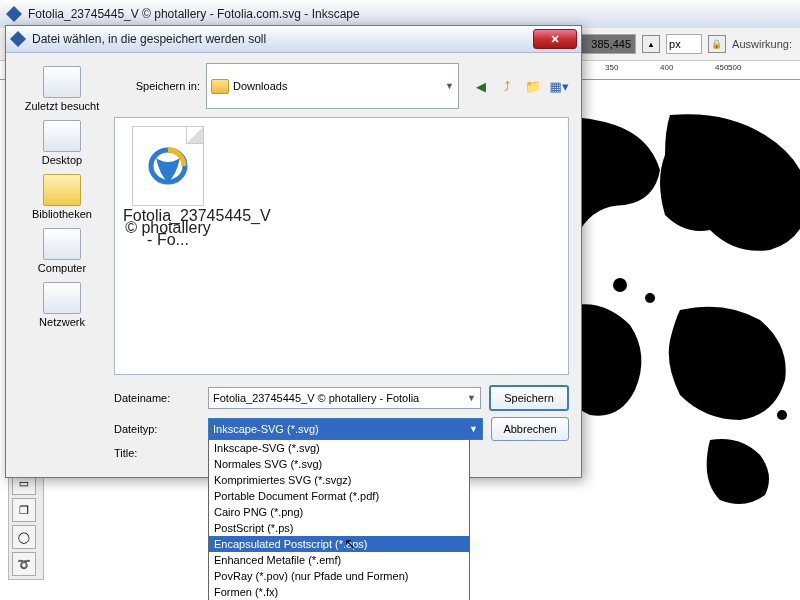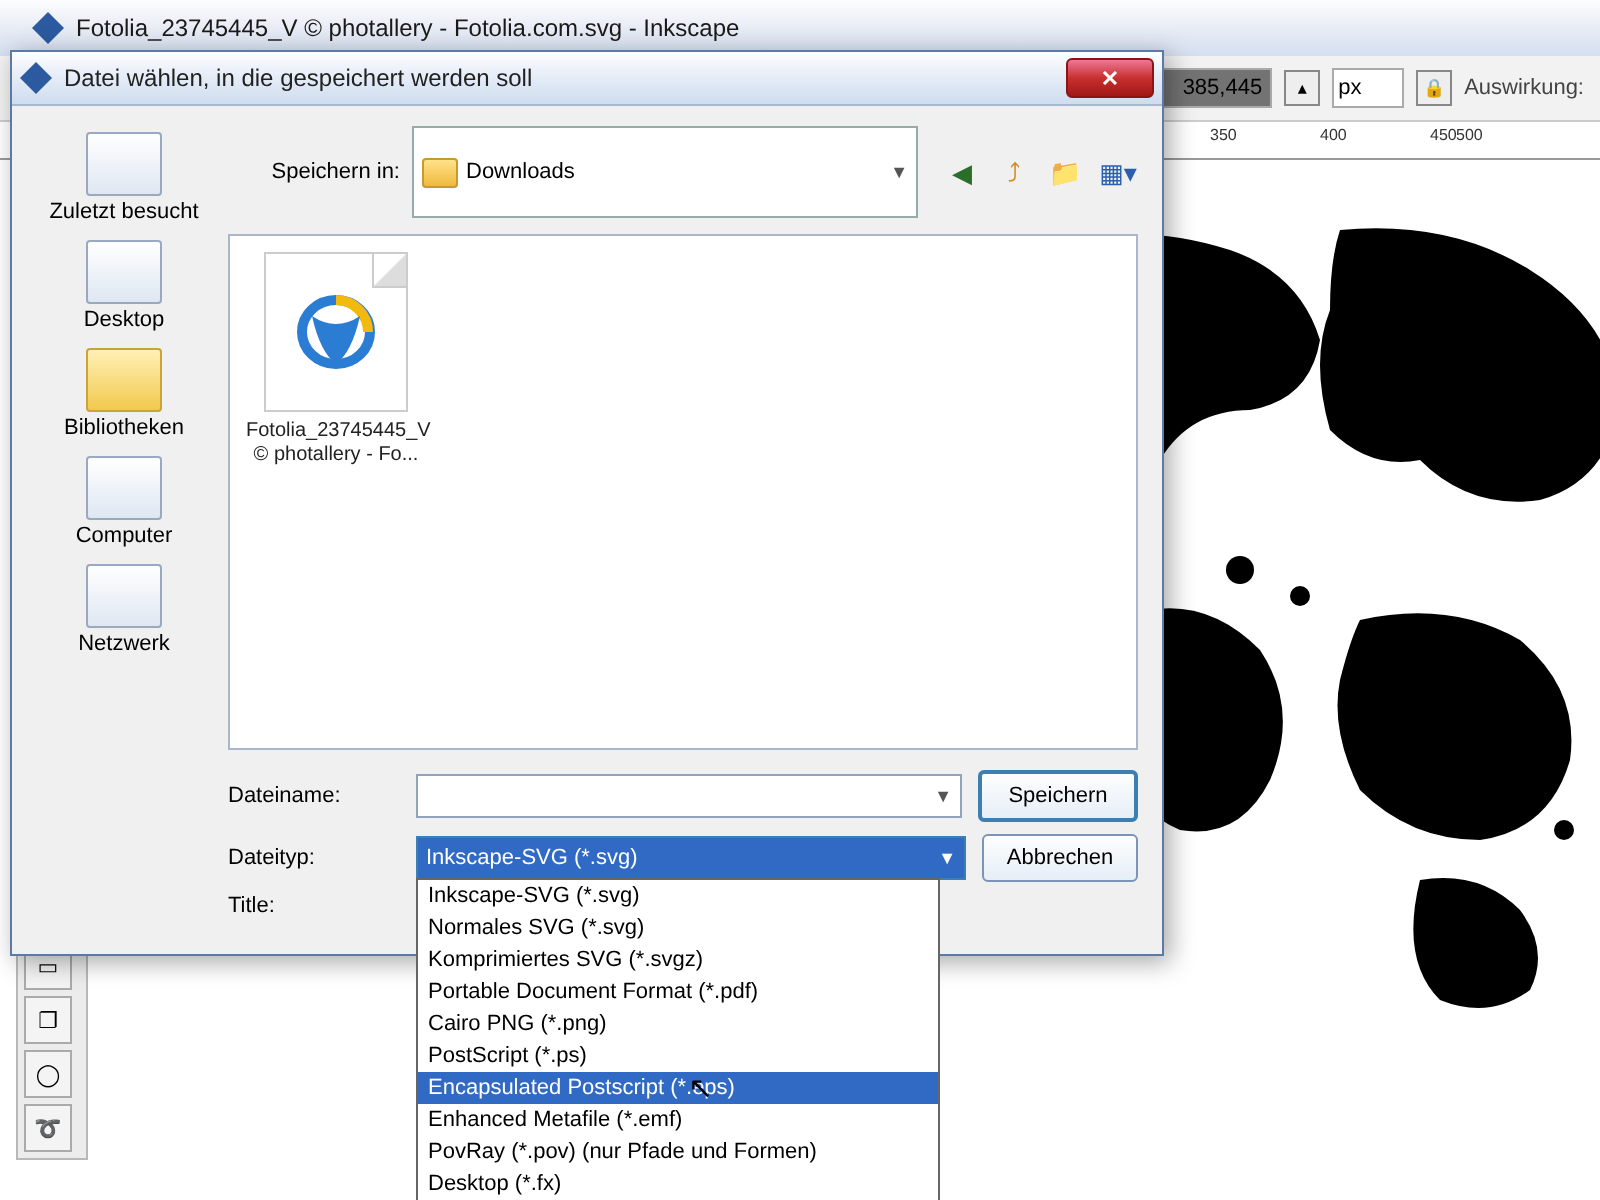--- a/index.html
+++ b/index.html
@@ -1,16 +1,16 @@
 <!DOCTYPE html>
 <html><head>
 <meta charset="utf-8">
 <style>
 body{margin:0;font-family:Tahoma,Segoe UI,sans-serif;font-size:11px;background:#f0f0f0;overflow:hidden;width:800px;height:600px;position:relative}
-.titlebar{height:28px;background:linear-gradient(#fdfdfe,#e8ecf5,#d5dff0);border-bottom:1px solid #aab8d0;display:flex;align-items:center;padding:0 16px;gap:6px}
+.titlebar{height:28px;background:linear-gradient(#fdfdfe,#e8ecf5,#d5dff0);border-bottom:1px solid #aab8d0;display:flex;align-items:center;padding:0 6px;gap:6px}
 .app-icon{width:16px;height:16px;background:#2c5aa0;clip-path:polygon(50% 0,100% 50%,50% 100%,0 50%)}
 .title-text{color:#1a1a1a;font-size:12px}
 .main-back{position:absolute;top:28px;left:0;right:0;bottom:0;display:flex;flex-direction:column}
 .toolbar-row{height:32px;background:#f2f2f2;border-bottom:1px solid #ccc;display:flex;align-items:center;justify-content:flex-end;padding-right:8px;gap:6px;font-size:11px}
 .tb-label{color:#444}
 .tb-field{width:58px;height:18px;border:1px solid #aaa;background:#737373;padding:0 4px;line-height:18px;text-align:right}
 .tb-unit{width:30px;height:18px;border:1px solid #aaa;background:#fff;padding:0 2px;line-height:18px}
 .tb-btn{width:16px;height:16px;border:1px solid #888;background:#eee;display:flex;align-items:center;justify-content:center;font-size:9px}
 .ruler-h{height:18px;background:#fff;border-bottom:1px solid #999;position:relative;font-size:8px;color:#333}
 .ruler-h span{position:absolute;top:2px}
@@ -33,21 +33,21 @@
 .loc-combo{flex:1;height:20px;border:1px solid #9aa;background:#fff;display:flex;align-items:center;padding:12px 4px;gap:4px}
 .folder-icon{width:16px;height:13px;background:linear-gradient(#ffe28a,#f0b93e);border:1px solid #c69a30;border-radius:2px}
 .ddarrow{margin-left:auto;color:#555;font-size:9px}
 .toolbar-icons{display:flex;gap:6px;margin-left:6px}
 .tico{width:20px;height:20px;display:flex;align-items:center;justify-content:center;font-size:13px}
 .filepane{height:240px;border:1px solid #a9b7c9;background:#fff;padding:8px}
 .fileitem{width:90px;text-align:center}
 .filethumb{width:70px;height:78px;border:1px solid #ccc;margin:0 auto 4px;background:#fff;display:flex;align-items:center;justify-content:center;position:relative}
 .filethumb:before{content:"";position:absolute;right:0;top:0;width:16px;height:16px;background:linear-gradient(135deg,#fff 48%,#ddd 52%);border-left:1px solid #ccc;border-bottom:1px solid #ccc}
 .filethumb svg{width:40px;height:40px}
-.filelabel{font-size:10px;line-height:12px;color:#222}
+.filelabel{font-size:16px;line-height:12px;color:#222}
 .form-rows{margin-top:10px}
 .frow{display:flex;align-items:center;gap:8px;margin-bottom:6px}
 .frow label{width:86px}
 .text-input{flex:1;height:20px;border:1px solid #8fa3bc;background:#fff;padding:0 4px;display:flex;align-items:center}
 .wbtn{width:76px;height:22px;border:1px solid #7a95b7;background:linear-gradient(#fdfefe,#e6eef7);border-radius:3px;display:flex;align-items:center;justify-content:center}
 .wbtn.primary{border:2px solid #3c7fb1}
 .combo{flex:1;position:relative}
 .combo-sel{height:20px;border:1px solid #3c7fb1;background:linear-gradient(#fff,#d8e6f4);display:flex;align-items:center;padding:0 4px}
 .combo-sel.highlight{background:#316ac5;color:#fff}
 .dropdown{position:absolute;left:0;top:21px;width:260px;max-height:190px;background:#fff;border:1px solid #666;z-index:50}
@@ -158,20 +158,21 @@
                 <path d="M8 12 q12 8 24 0 q-4 18 -12 24 q-8 -6 -12 -24z" fill="#2b7cd3"></path>
               </svg>
           </div>
           <div class="filelabel"><span>Fotolia_23745445_V</span><br><span>© photallery - Fo...</span></div>
         </div>
       </div>
       <div class="form-rows">
         <div class="frow">
           <label>Dateiname:</label>
           <div class="text-input">
+              <span>Fotolia_23745445_V © photallery - Fotolia</span>
               <span class="ddarrow" style="margin-left:auto">▼</span>
             </div>
           <div class="wbtn primary">Speichern</div>
         </div>
         <div class="frow">
           <label>Dateityp:</label>
           <div class="combo">
             <div class="combo-sel highlight">
                 <span>Inkscape-SVG (*.svg)</span>
                 <span class="ddarrow" style="margin-left:auto;color:#fff">▼</span>
@@ -179,21 +180,21 @@
             <div class="dropdown" id="ft-dd">
                 <div>Inkscape-SVG (*.svg)</div>
                 <div>Normales SVG (*.svg)</div>
                 <div>Komprimiertes SVG (*.svgz)</div>
                 <div>Portable Document Format (*.pdf)</div>
                 <div>Cairo PNG (*.png)</div>
                 <div>PostScript (*.ps)</div>
                 <div class="sel">Encapsulated Postscript (*.eps)</div>
                 <div>Enhanced Metafile (*.emf)</div>
                 <div>PovRay (*.pov) (nur Pfade und Formen)</div>
-                <div>Desktop (*.fx)</div>
+                <div>Formen (*.fx)</div>
                 <div>OpenDocument-Zeichnung (*.odg)</div>
               </div>
           </div>
           <div class="wbtn">Abbrechen</div>
         </div>
         <div class="frow">
           <label>Title:</label>
         </div>
       </div>
     </div>

